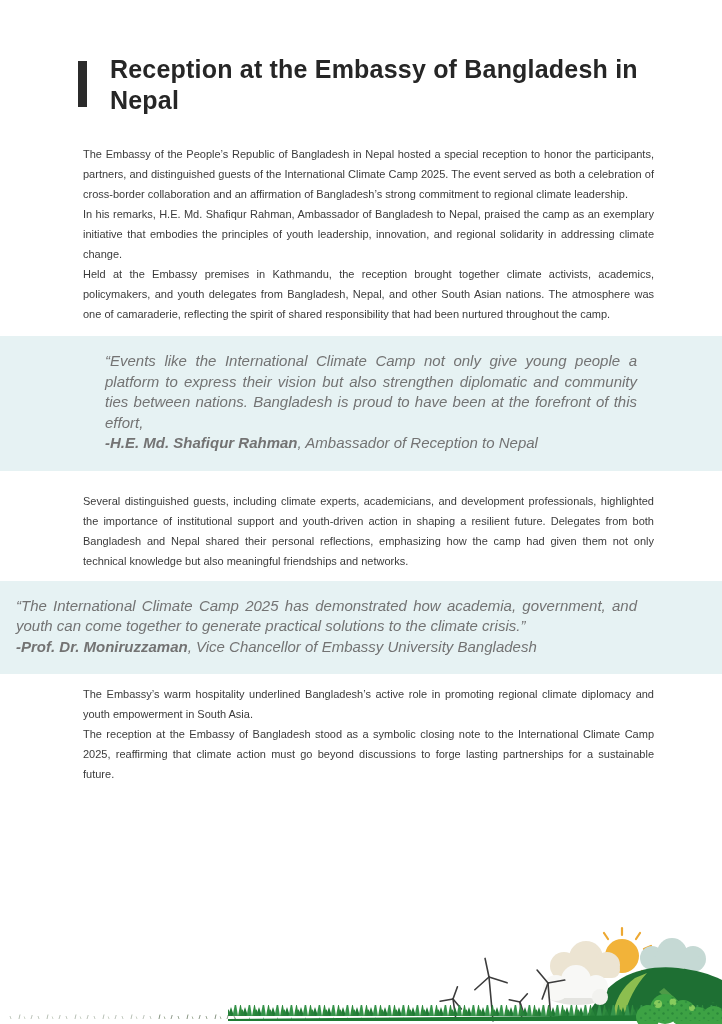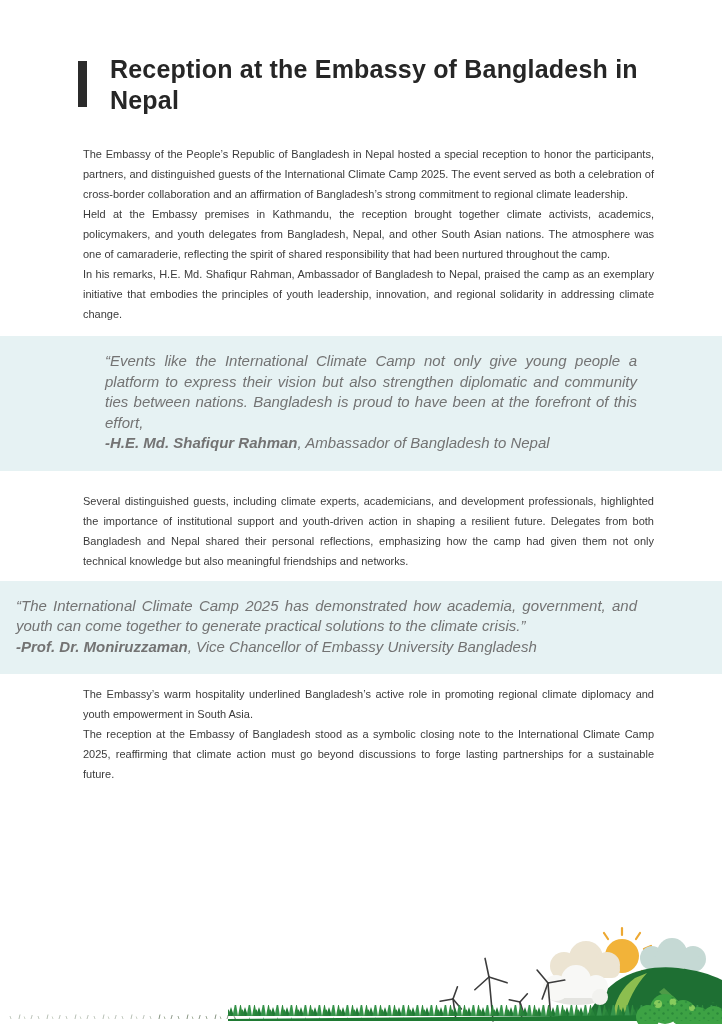--- a/index.html
+++ b/index.html
@@ -43,27 +43,27 @@
 
 <div class="page">
 
   <header class="title-block">
     <div class="title-bar"></div>
     <h1 class="page-title">Reception at the Embassy of Bangladesh in Nepal</h1>
   </header>
 
   <section class="text-section mt-intro">
     <p>The Embassy of the People’s Republic of Bangladesh in Nepal hosted a special reception to honor the participants, partners, and distinguished guests of the International Climate Camp 2025. The event served as both a celebration of cross-border collaboration and an affirmation of Bangladesh’s strong commitment to regional climate leadership.</p>
+    <p>In his remarks, H.E. Md. Shafiqur Rahman, Ambassador of Bangladesh to Nepal, praised the camp as an exemplary initiative that embodies the principles of youth leadership, innovation, and regional solidarity in addressing climate change.</p>
     <p>Held at the Embassy premises in Kathmandu, the reception brought together climate activists, academics, policymakers, and youth delegates from Bangladesh, Nepal, and other South Asian nations. The atmosphere was one of camaraderie, reflecting the spirit of shared responsibility that had been nurtured throughout the camp.</p>
-    <p>In his remarks, H.E. Md. Shafiqur Rahman, Ambassador of Bangladesh to Nepal, praised the camp as an exemplary initiative that embodies the principles of youth leadership, innovation, and regional solidarity in addressing climate change.</p>
   </section>
 
   <aside class="quote-block">
     <p class="quote-text">“Events like the International Climate Camp not only give young people a platform to express their vision but also strengthen diplomatic and community ties between nations. Bangladesh is proud to have been at the forefront of this effort,</p>
-    <p class="quote-attribution"><strong>-H.E. Md. Shafiqur Rahman</strong><span>, Ambassador of Bangladesh to Nepal</span></p>
+    <p class="quote-attribution"><strong>-H.E. Md. Shafiqur Rahman</strong><span>, Ambassador of Reception to Nepal</span></p>
   </aside>
 
   <section class="text-section mt-mid">
     <p>Several distinguished guests, including climate experts, academicians, and development professionals, highlighted the importance of institutional support and youth-driven action in shaping a resilient future. Delegates from both Bangladesh and Nepal shared their personal reflections, emphasizing how the camp had given them not only technical knowledge but also meaningful friendships and networks.</p>
   </section>
 
   <aside class="quote-block second">
     <p class="quote-text">“The International Climate Camp 2025 has demonstrated how academia, government, and youth can come together to generate practical solutions to the climate crisis.”</p>
     <p class="quote-attribution"><strong>-Prof. Dr. Moniruzzaman</strong><span>, Vice Chancellor of Embassy University Bangladesh</span></p>
   </aside>

